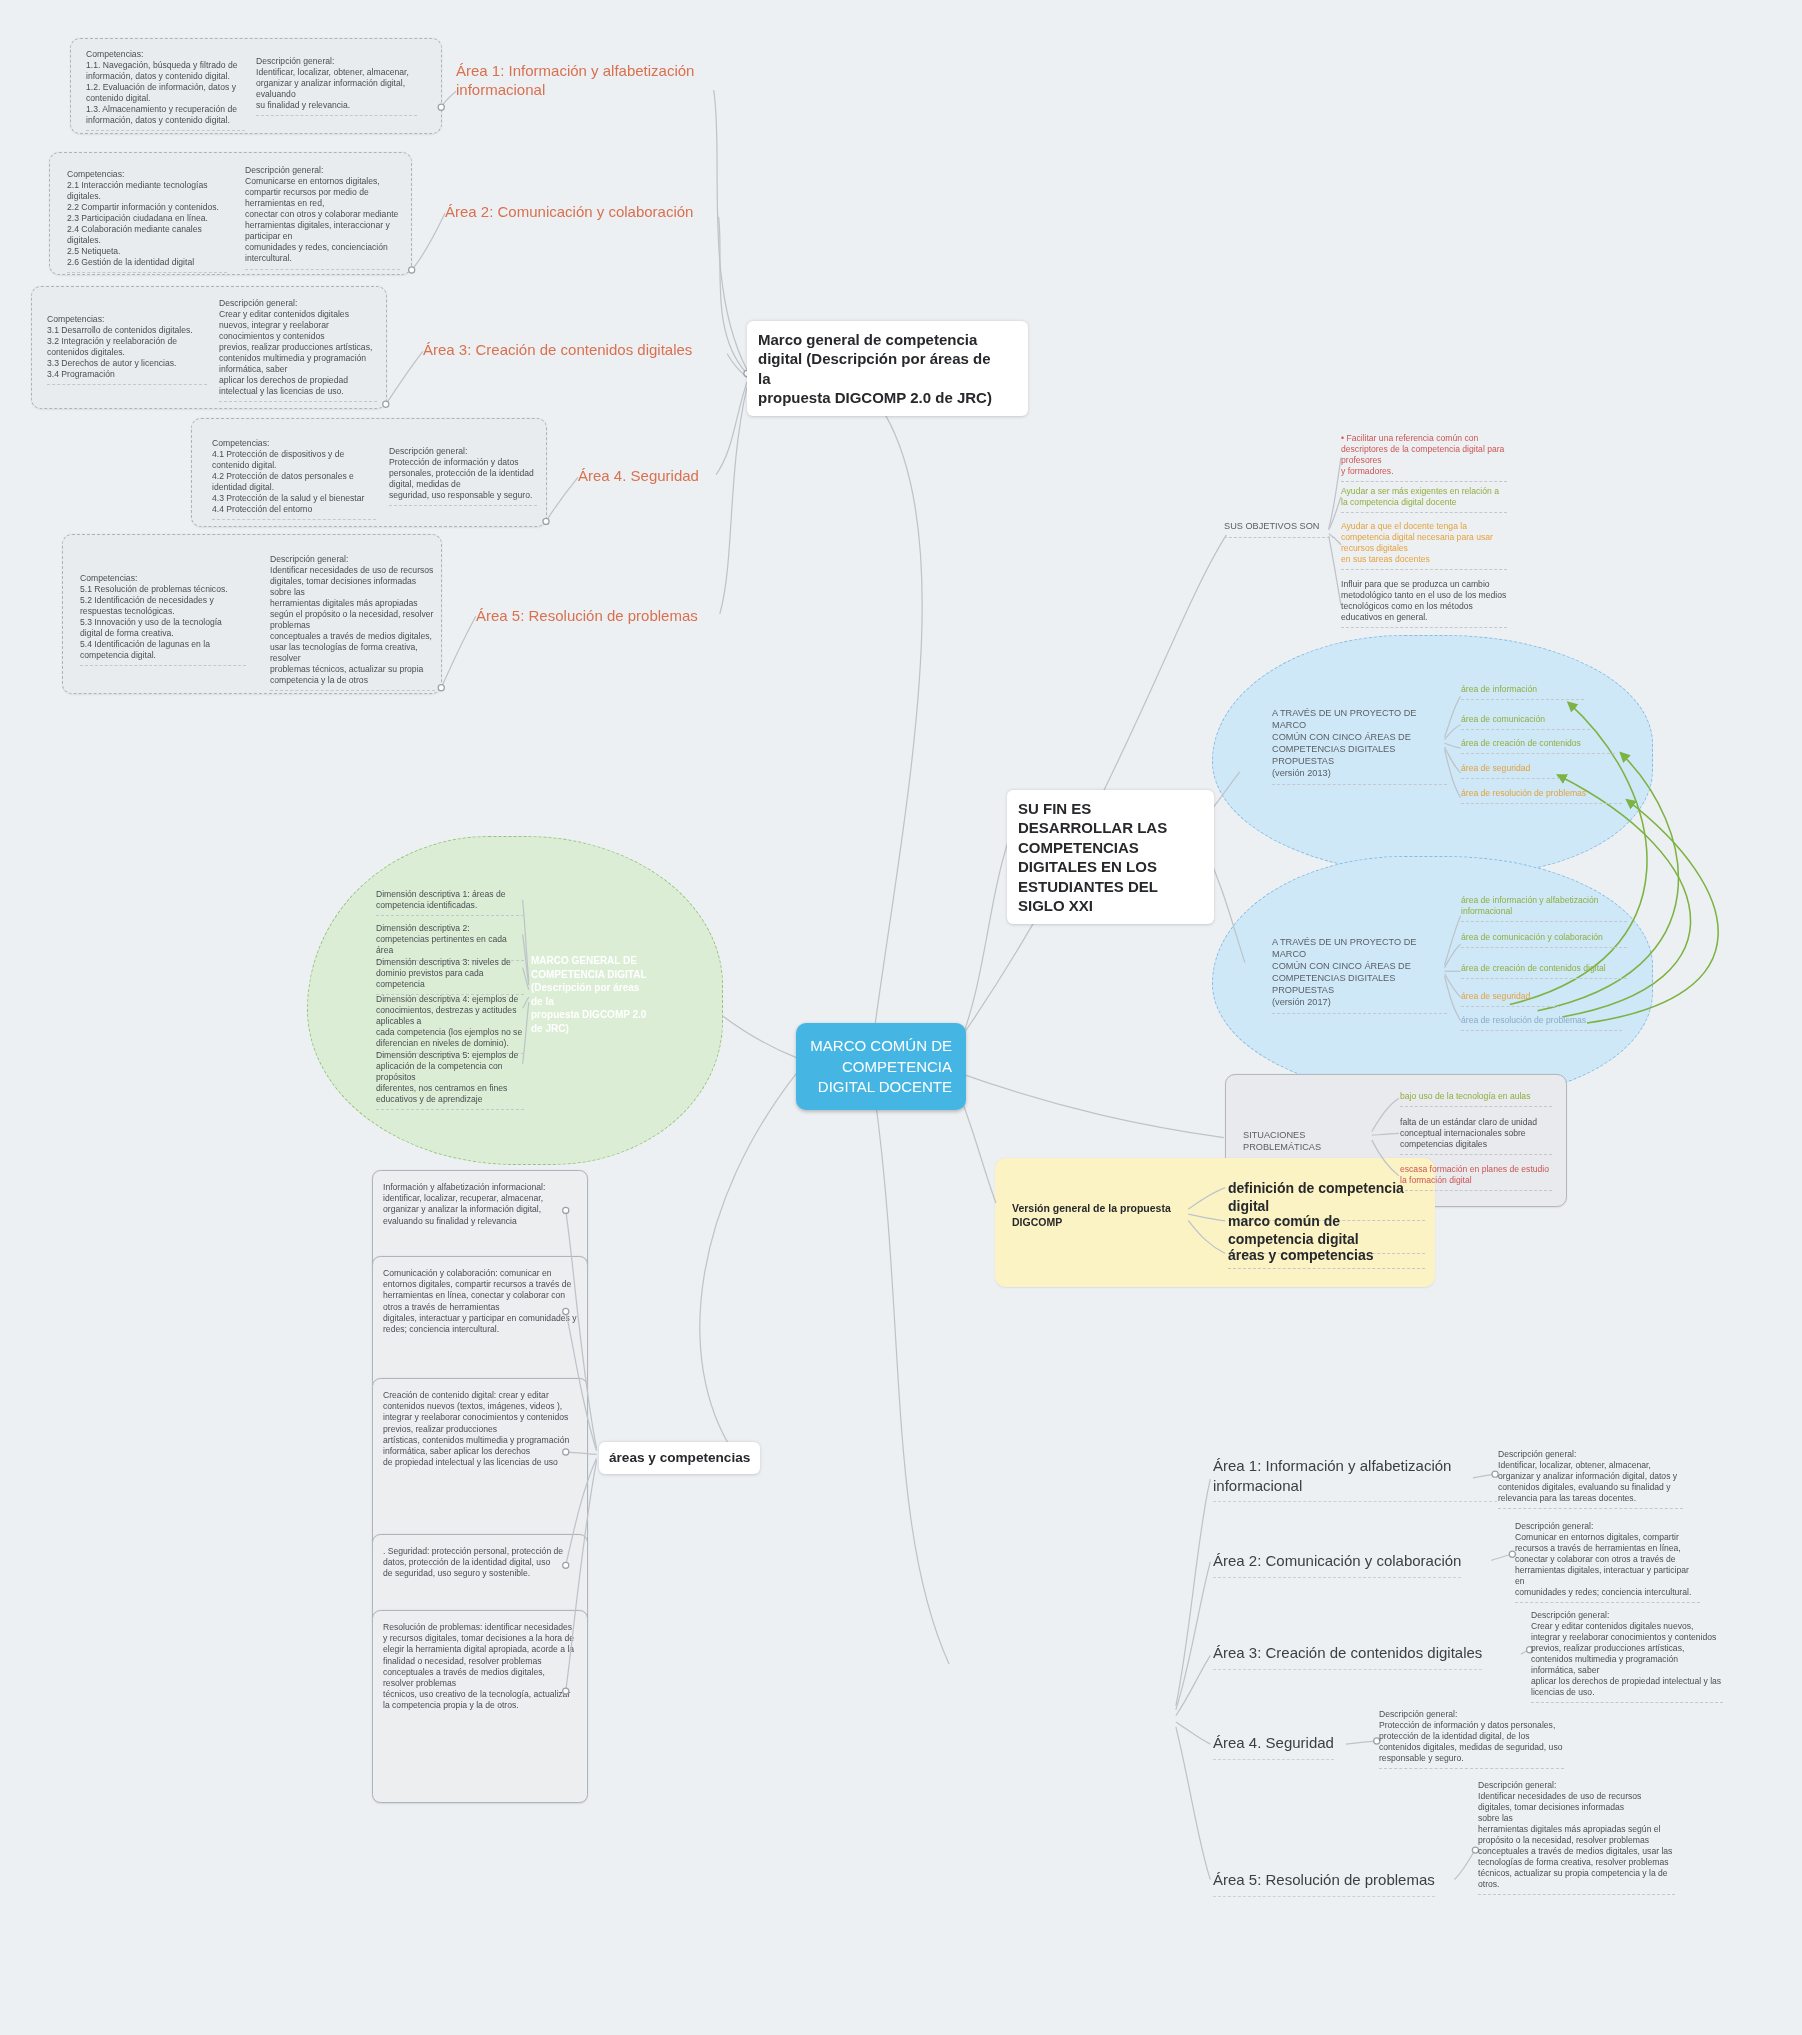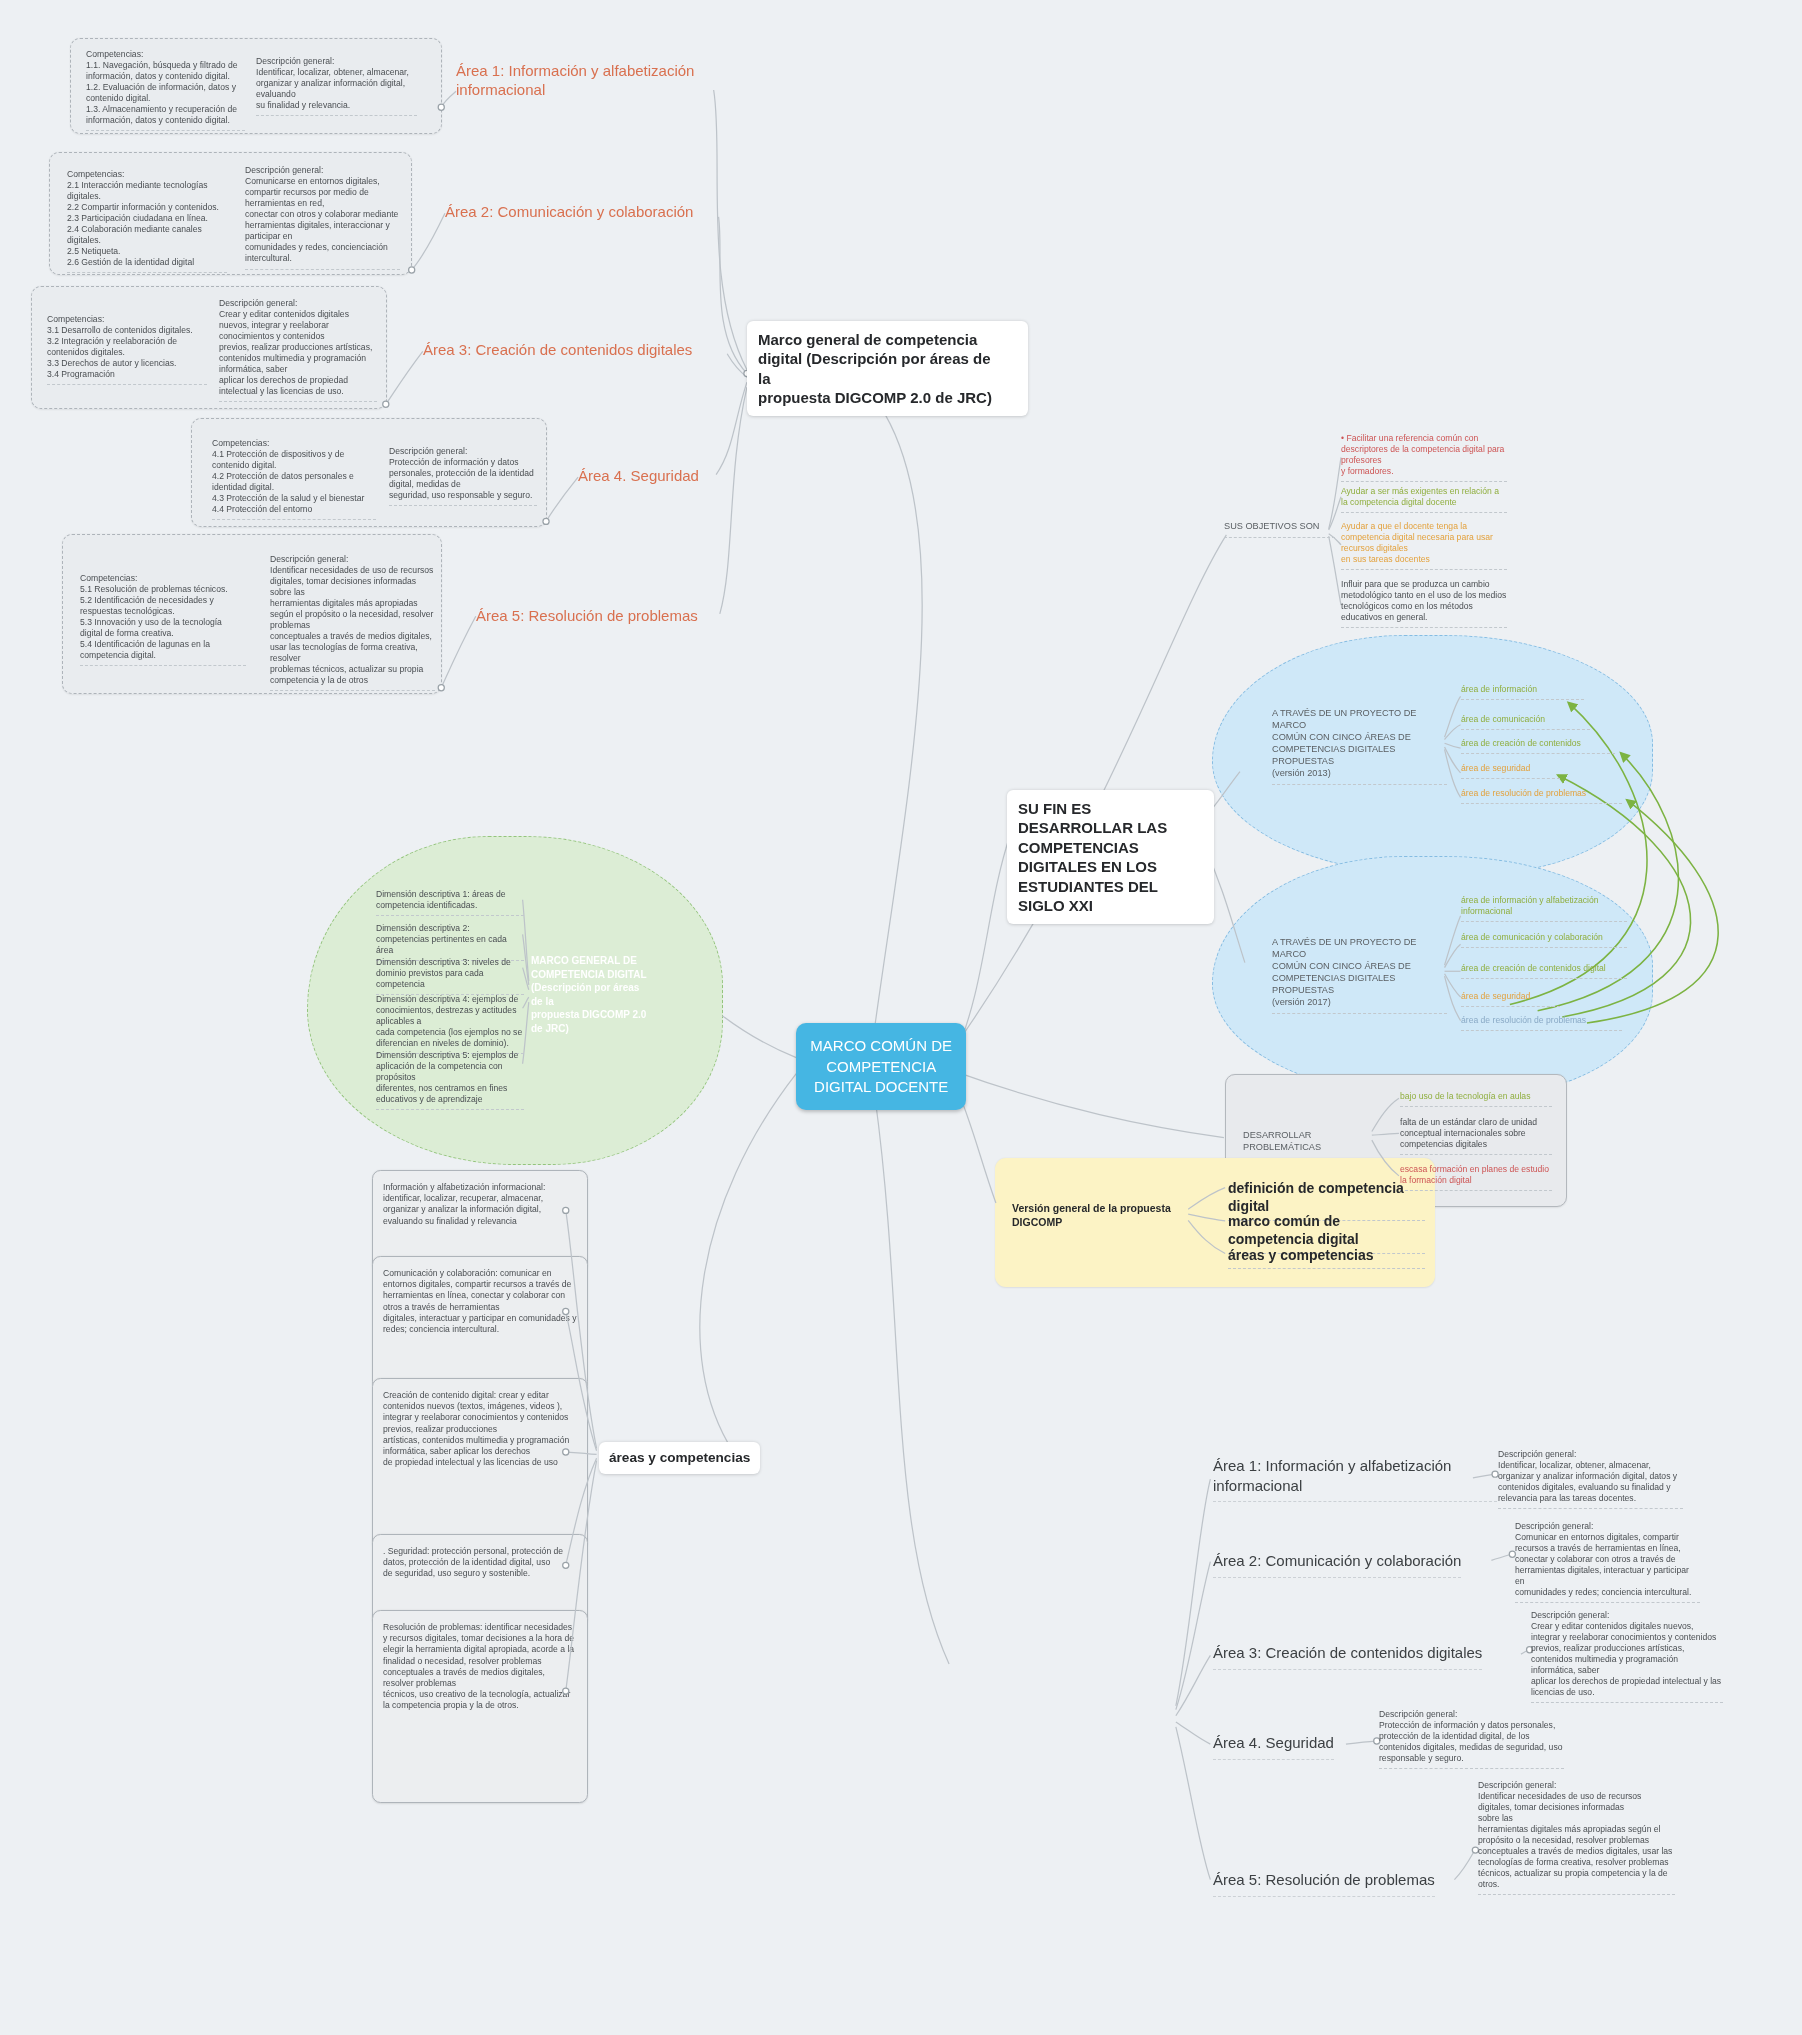--- a/index.html
+++ b/index.html
@@ -11,21 +11,21 @@
   .dashed-box{position:absolute;background:#e9ecef;border:1.2px dashed #aeb4ba;border-radius:10px;
               box-shadow:0 0.6px 1.8px rgba(0,0,0,.07);z-index:0;}
   .small-text{position:absolute;font-size:8.6px;line-height:1.28;color:#4a4e52;white-space:pre-line;}
   .leaf{border-bottom:1.2px dashed #c2c8cd;padding-bottom:4.3px;}
   .area-label{position:absolute;font-size:15px;line-height:1.25;color:#d9704f;z-index:2;}
   .nowrap{white-space:nowrap;}
   .white-label{position:absolute;background:#ffffff;border-radius:6.2px;padding:8.6px 11px;
                font-weight:bold;font-size:15px;line-height:1.3;color:#26282b;
                box-shadow:0 0.6px 3.1px rgba(0,0,0,.16);white-space:pre-line;z-index:2;}
   .center-node{position:absolute;background:#45b6e3;border-radius:10px;color:#fff;font-size:15px;
-               line-height:1.35;display:flex;align-items:center;justify-content:center;text-align:center;
+               line-height:1.35;display:flex;align-items:center;justify-content:center;text-align:right;
                padding:6.2px;white-space:pre-line;box-shadow:0 1.2px 3.7px rgba(0,0,0,.22);z-index:2;}
   .cloud{position:absolute;background:#cfe8f8;border:1.8px dashed #85bce2;
          border-radius:48% 52% 45% 55% / 58% 50% 48% 52%;z-index:0;}
   .cloud.green{background:#dcedd5;border-color:#94c47d;}
   .cloud-label{position:absolute;font-size:9.2px;line-height:1.3;color:#5b6064;white-space:pre-line;z-index:2;}
   .cloud-item{position:absolute;font-size:8.6px;line-height:1.25;z-index:2;}
   .gc-title{position:absolute;color:#fff;font-weight:bold;font-size:10px;line-height:1.35;
             white-space:pre-line;z-index:2;}
   .c-green{color:#8fae3e;}.c-orange{color:#e3a13c;}.c-red{color:#cd5454;}
   .c-blue{color:#8aaac6;}.c-dark{color:#4a4e52;}
@@ -268,21 +268,21 @@
 digitales, interactuar y participar en comunidades y redes; conciencia intercultural.</div>
   <div class="gray-box" style="left:372px;top:1378px;width:194px;height:148px">Creación de contenido digital: crear y editar contenidos nuevos (textos, imágenes, videos ), integrar y reelaborar conocimientos y contenidos previos, realizar producciones
 artísticas, contenidos multimedia y programación informática, saber aplicar los derechos
 de propiedad intelectual y las licencias de uso</div>
   <div class="gray-box" style="left:372px;top:1534px;width:194px;height:68px">. Seguridad: protección personal, protección de datos, protección de la identidad digital, uso
 de seguridad, uso seguro y sostenible.</div>
   <div class="gray-box" style="left:372px;top:1610px;width:194px;height:169px">Resolución de problemas: identificar necesidades y recursos digitales, tomar decisiones a la hora de elegir la herramienta digital apropiada, acorde a la finalidad o necesidad, resolver problemas conceptuales a través de medios digitales, resolver problemas
 técnicos, uso creativo de la tecnología, actualizar la competencia propia y la de otros.</div>
 
   <div class="sit-box" style="left:1225px;top:1074px;width:340px;height:131px"></div>
-  <div class="small-text z2" style="left:1243px;top:1130px;width:136px;font-size:9.2px;color:#5b6064">DESARROLLAR PROBLEMÁTICAS</div>
+  <div class="small-text z2" style="left:1243px;top:1130px;width:136px;font-size:9.2px;color:#5b6064">SITUACIONES PROBLEMÁTICAS</div>
   <div class="small-text leaf c-green z2" style="left:1400px;top:1091px;width:152px">bajo uso de la tecnología en aulas</div>
   <div class="small-text leaf c-dark z2" style="left:1400px;top:1117px;width:152px">falta de un estándar claro de unidad conceptual internacionales sobre competencias digitales</div>
   <div class="small-text leaf c-red z2" style="left:1400px;top:1164px;width:152px">escasa formación en planes de estudio la formación digital</div>
 
   <div class="yellow-box" style="left:995px;top:1158px;width:440px;height:129px"></div>
   <div class="bold-label" style="left:1012px;top:1202px;width:179px;white-space:pre-line">Versión general de la propuesta
 DIGCOMP</div>
   <div class="bold-item leaf" style="left:1228px;top:1179px;width:197px">definición de competencia digital</div>
   <div class="bold-item leaf" style="left:1228px;top:1212px;width:197px">marco común de competencia digital</div>
   <div class="bold-item leaf" style="left:1228px;top:1246px;width:197px">áreas y competencias</div>

